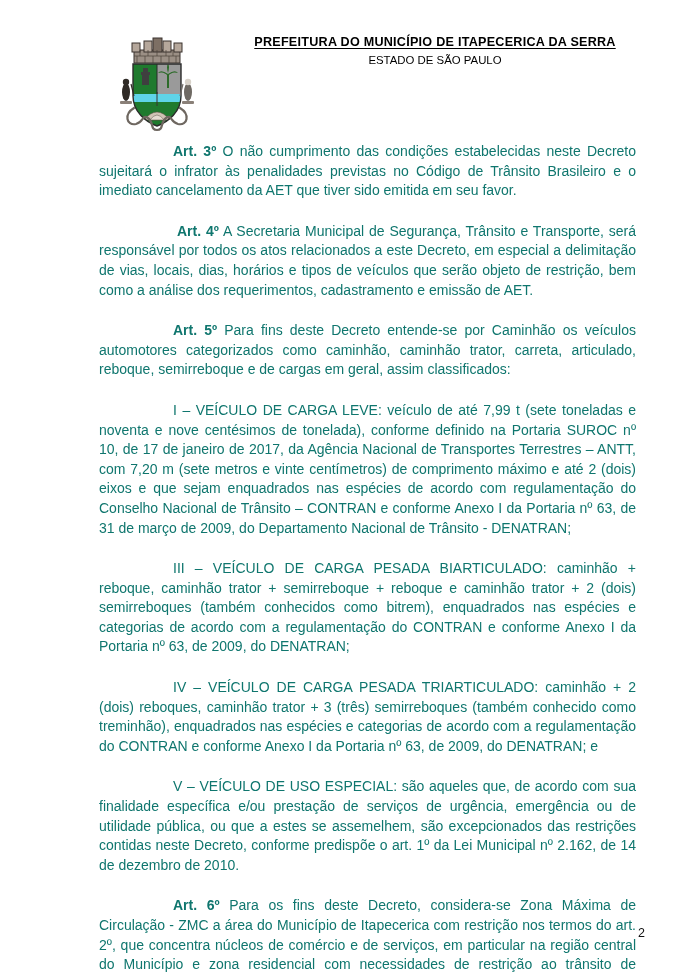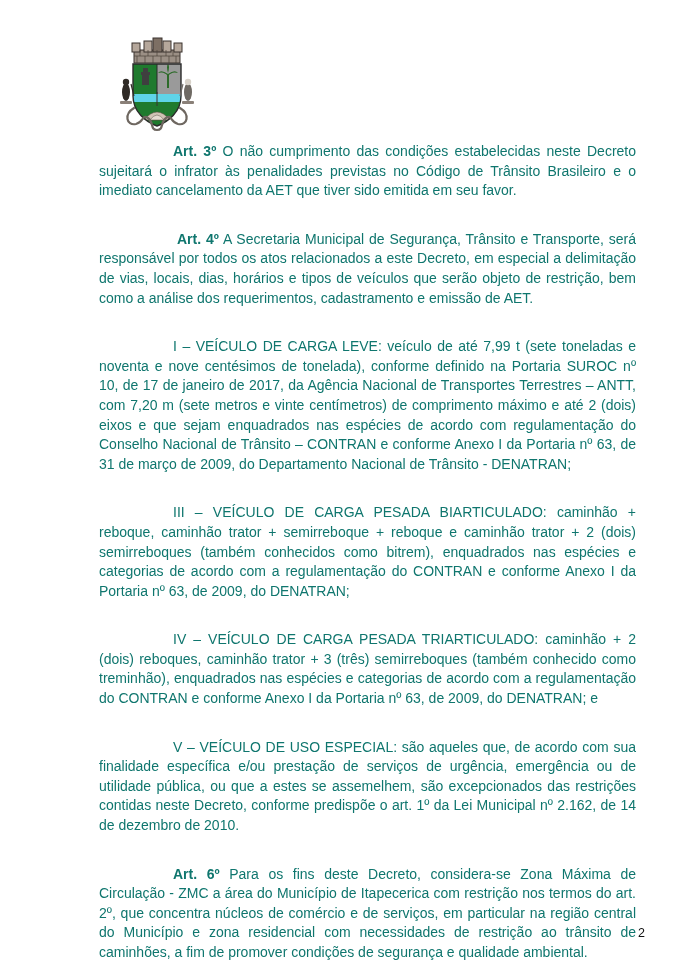--- a/index.html
+++ b/index.html
@@ -69,21 +69,21 @@
   p.para {
     margin: 0 0 0 0;
     font-size: 14px;
     line-height: 19.6px;
     text-align: justify;
     text-justify: inter-word;
     hyphens: none;
     color: #0f766e;
   }
   p.para + p.para {
-    margin-top: 29px;
+    margin-top: 21px;
   }
   p.indent {
     text-indent: 74px;
   }
   p.indent-lg {
     text-indent: 78px;
   }
   .art {
     font-weight: bold;
   }
@@ -175,28 +175,33 @@
           <rect x="68" y="67" width="12" height="3" rx="1" fill="#8a8078"></rect>
           <line x1="69" y1="50" x2="66" y2="62" stroke="#6f6a64" stroke-width="1.2"></line>
         </g>
 
         <g fill="none" stroke="#6e6760" stroke-width="2.2" stroke-linecap="round">
           <path d="M20,74 C10,80 12,92 22,90 C30,88 28,80 34,84 C40,88 36,96 43,96 C50,96 46,88 52,84 C58,80 56,88 64,90 C74,92 76,80 66,74"></path>
         </g>
       </svg>
     </div>
 
+    <div class="header-text">
+      <div class="org-title">PREFEITURA DO MUNICÍPIO DE ITAPECERICA DA SERRA</div>
+      <div class="org-sub">ESTADO DE SÃO PAULO</div>
+    </div>
   </div>
 
   <div class="content">
 
     <p class="para indent"><span class="art">Art. 3º</span><span>  O não cumprimento das condições estabelecidas neste Decreto sujeitará o infrator às penalidades previstas no Código de Trânsito Brasileiro e o imediato cancelamento da AET que tiver sido emitida em seu favor.</span></p>
 
     <p class="para indent-lg"><span class="art">Art. 4º</span><span>   A Secretaria Municipal de Segurança, Trânsito e Transporte, será responsável por todos os atos relacionados a este Decreto, em especial a delimitação de vias, locais, dias, horários e tipos de veículos que serão objeto de restrição, bem como a análise dos requerimentos, cadastramento e emissão de AET.</span></p>
 
+    <p class="para indent"><span class="art">Art. 5º</span><span>  Para fins deste Decreto entende-se por Caminhão os veículos automotores categorizados como caminhão, caminhão trator, carreta, articulado, reboque, semirreboque e de cargas em geral, assim classificados:</span></p>
 
     <p class="para indent">I – VEÍCULO DE CARGA LEVE: veículo de até 7,99 t (sete toneladas e noventa e nove centésimos de tonelada), conforme definido na Portaria SUROC nº 10, de 17 de janeiro de 2017, da Agência Nacional de Transportes Terrestres – ANTT, com 7,20 m (sete metros e vinte centímetros) de comprimento máximo e até 2 (dois) eixos e que sejam enquadrados nas espécies de acordo com regulamentação do Conselho Nacional de Trânsito – CONTRAN e conforme Anexo I da Portaria nº 63, de  31 de março de 2009, do Departamento Nacional de Trânsito - DENATRAN;</p>
 
 
     <p class="para indent">III – VEÍCULO DE CARGA PESADA BIARTICULADO: caminhão + reboque, caminhão trator + semirreboque + reboque e caminhão trator + 2 (dois) semirreboques (também conhecidos como bitrem), enquadrados nas espécies e categorias de acordo com a regulamentação do CONTRAN e conforme Anexo I da Portaria nº 63, de 2009, do DENATRAN;</p>
 
     <p class="para indent">IV – VEÍCULO DE CARGA PESADA TRIARTICULADO: caminhão + 2 (dois) reboques, caminhão trator + 3 (três) semirreboques (também conhecido como treminhão), enquadrados nas espécies e categorias de acordo com a regulamentação do CONTRAN e conforme Anexo I da Portaria nº 63, de 2009, do DENATRAN; e</p>
 
     <p class="para indent">V – VEÍCULO DE USO ESPECIAL: são aqueles que, de acordo com sua finalidade específica e/ou prestação de serviços de urgência, emergência ou de utilidade pública, ou que a estes se assemelhem, são excepcionados das restrições contidas neste Decreto, conforme predispõe o art. 1º da Lei Municipal nº 2.162, de 14 de dezembro de 2010.</p>
 

